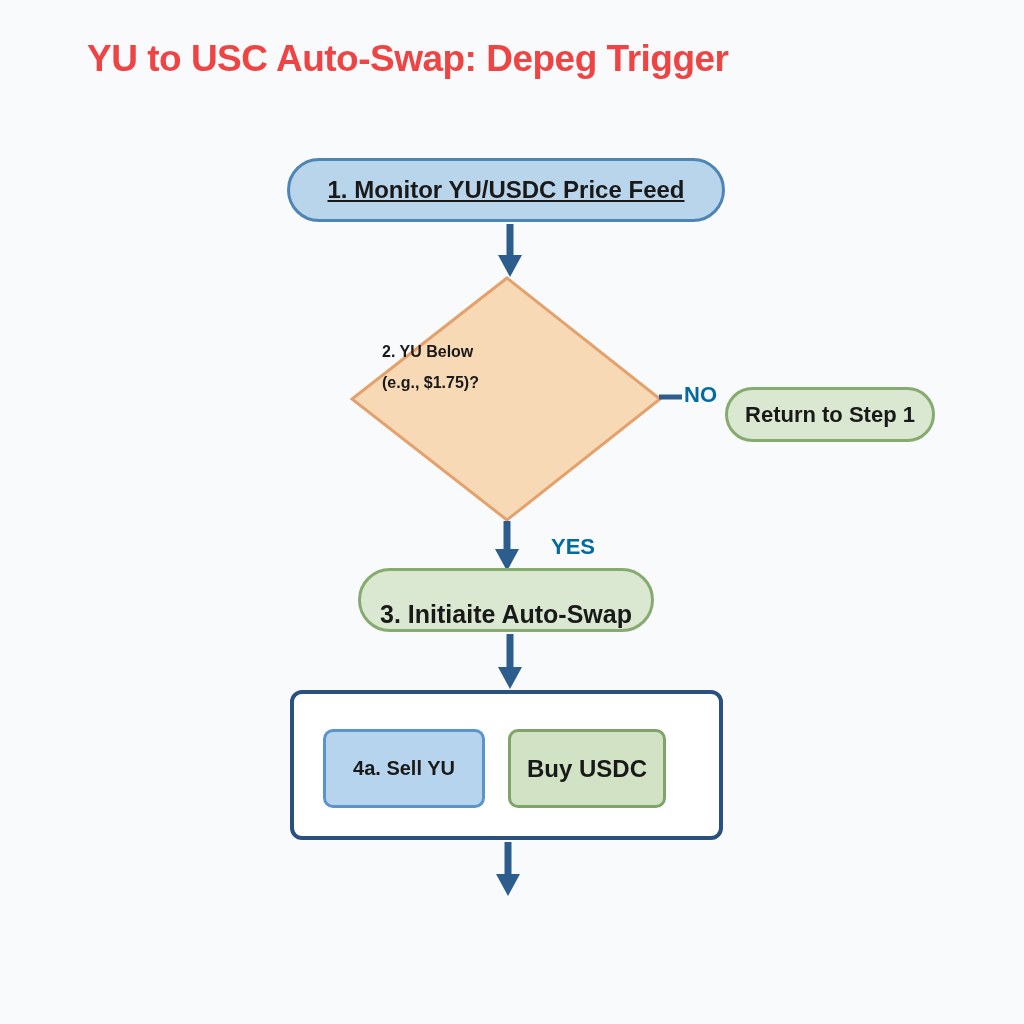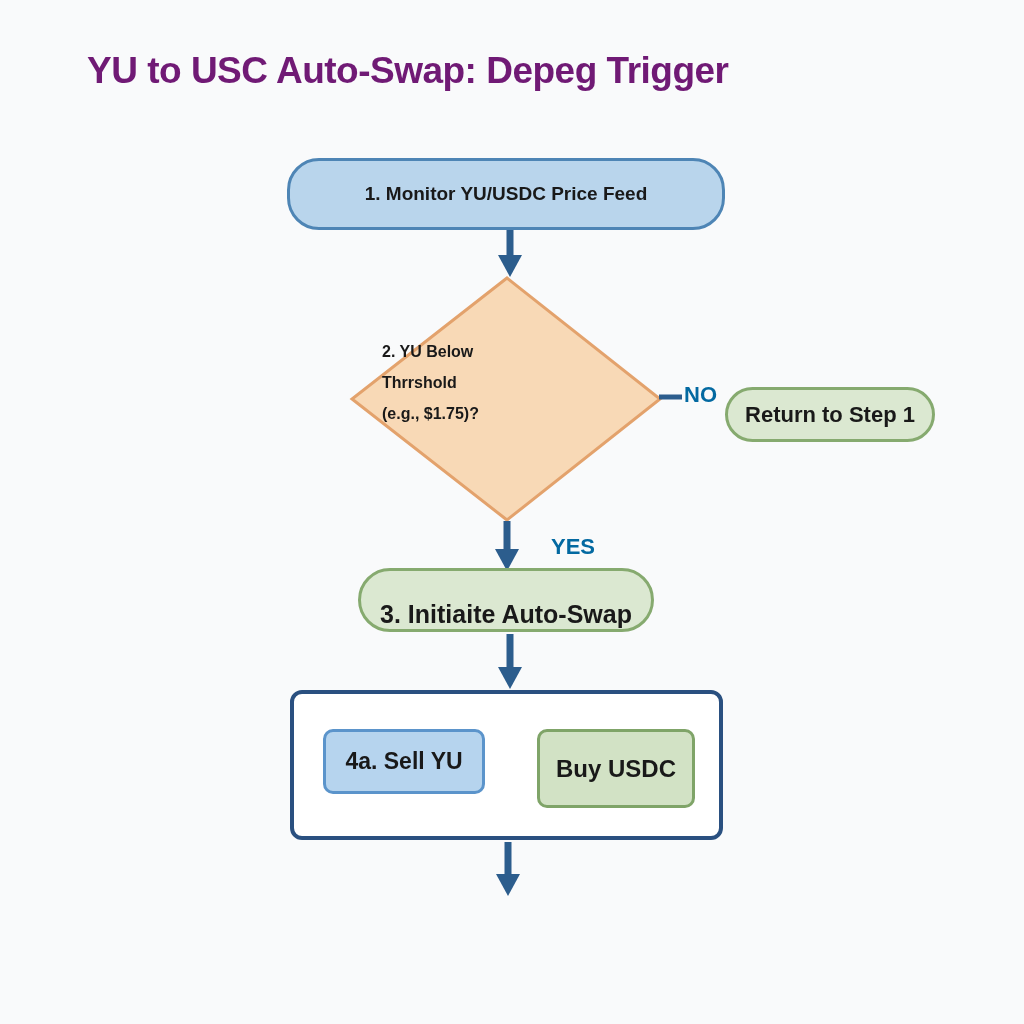--- a/index.html
+++ b/index.html
@@ -17,52 +17,52 @@
   html,body{width:1024px;height:1024px;overflow:hidden;}
   body{
     background:var(--background);
     font-family:"Liberation Sans", sans-serif;
     color:var(--text);
     position:relative;
   }
   .canvas{position:absolute;inset:0;width:1024px;height:1024px;}
   .layer{position:absolute;left:0;top:0;}
   .page-title{
-    position:absolute;left:87px;top:50px;
-    font-size:37px;font-weight:bold;color:#701a75;
+    position:absolute;left:87px;top:38px;
+    font-size:37px;font-weight:bold;color:#ef4444;
     letter-spacing:-0.5px;white-space:nowrap;
   }
   .node{
     position:absolute;display:flex;align-items:center;justify-content:center;
     text-align:center;font-weight:bold;color:var(--text);
   }
   .pill-blue{
     background:var(--blue-fill);border:3px solid var(--blue-border);
   }
   .pill-green{
     background:var(--green-fill);border:3px solid var(--green-border);
   }
-  .step1{left:287px;top:158px;width:438px;height:72px;border-radius:32px;font-size:19px;}
+  .step1{left:287px;top:158px;width:438px;height:64px;border-radius:32px;font-size:24px;text-decoration:underline;}
   .return-pill{left:725px;top:363px;width:210px;height:55px;border-radius:28px;font-size:22px;margin-top:24px;}
   .step3{left:358px;top:568px;width:296px;height:64px;border-radius:32px;font-size:25px;align-items:flex-end;}
   .step5{left:372px;top:898px;width:265px;height:67px;border-radius:34px;font-size:25px;}
   .decision-text{
     position:absolute;left:382px;top:336px;width:250px;
     font-size:16px;font-weight:bold;line-height:31px;text-align:left;
   }
   .container-box{
     position:absolute;left:290px;top:690px;width:433px;height:150px;
     background:#ffffff;border:4px solid var(--container-border);border-radius:12px;
   }
   .inner-blue{
-    left:323px;top:729px;width:162px;height:65px;border-radius:10px;font-size:23px;
+    left:323px;top:729px;width:162px;height:79px;border-radius:10px;font-size:20px;
     background:var(--inner-blue-fill);border:3px solid var(--inner-blue-border);
   }
   .inner-green{
-    left:537px;top:729px;width:158px;height:79px;border-radius:10px;font-size:24px;
+    left:508px;top:729px;width:158px;height:79px;border-radius:10px;font-size:24px;
     background:var(--inner-green-fill);border:3px solid var(--inner-green-border);
   }
   .edge-label{
     position:absolute;font-size:22px;font-weight:bold;color:#0369a1;white-space:nowrap;
   }
   .label-no{left:684px;top:382px;}
   .label-yes{left:551px;top:525px;margin-top:9px;}
   .edge{stroke:var(--arrow);stroke-width:7;}
   .edge-thin{stroke:var(--arrow);stroke-width:5;}
   .head{fill:var(--arrow);}
@@ -108,21 +108,20 @@
   </svg>
 
   <div class="page-title">YU to USC Auto-Swap: Depeg Trigger</div>
 
   <div class="node pill-blue step1">
     <span>1. Monitor YU/USDC Price Feed</span>
   </div>
 
   <div class="decision-text">
     <div>2. YU Below</div>
-    <div>Thrrshold</div>
     <div>(e.g., $1.75)?</div>
   </div>
 
   <div class="edge-label label-no">NO</div>
 
   <div class="node pill-green return-pill">
     <span>Return to Step 1</span>
   </div>
 
   <div class="edge-label label-yes">YES</div>

